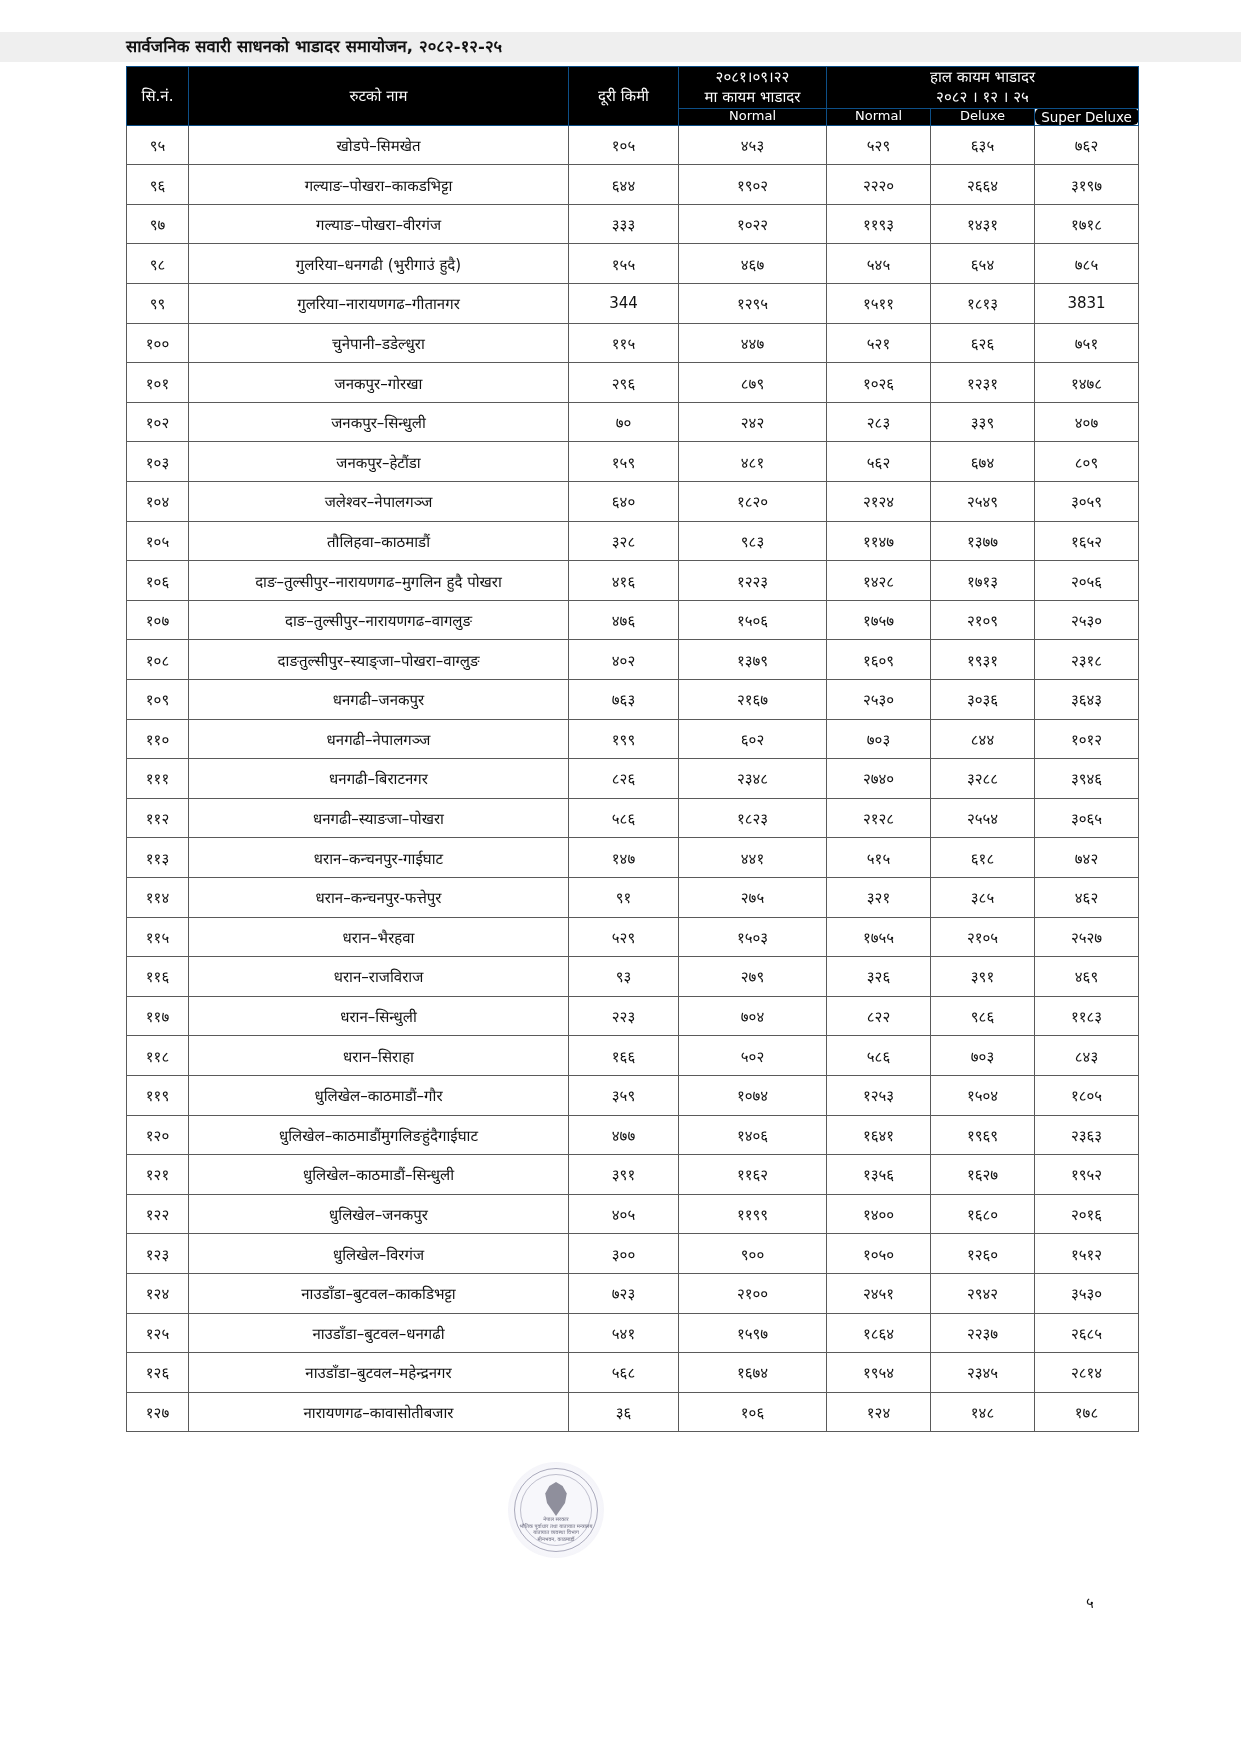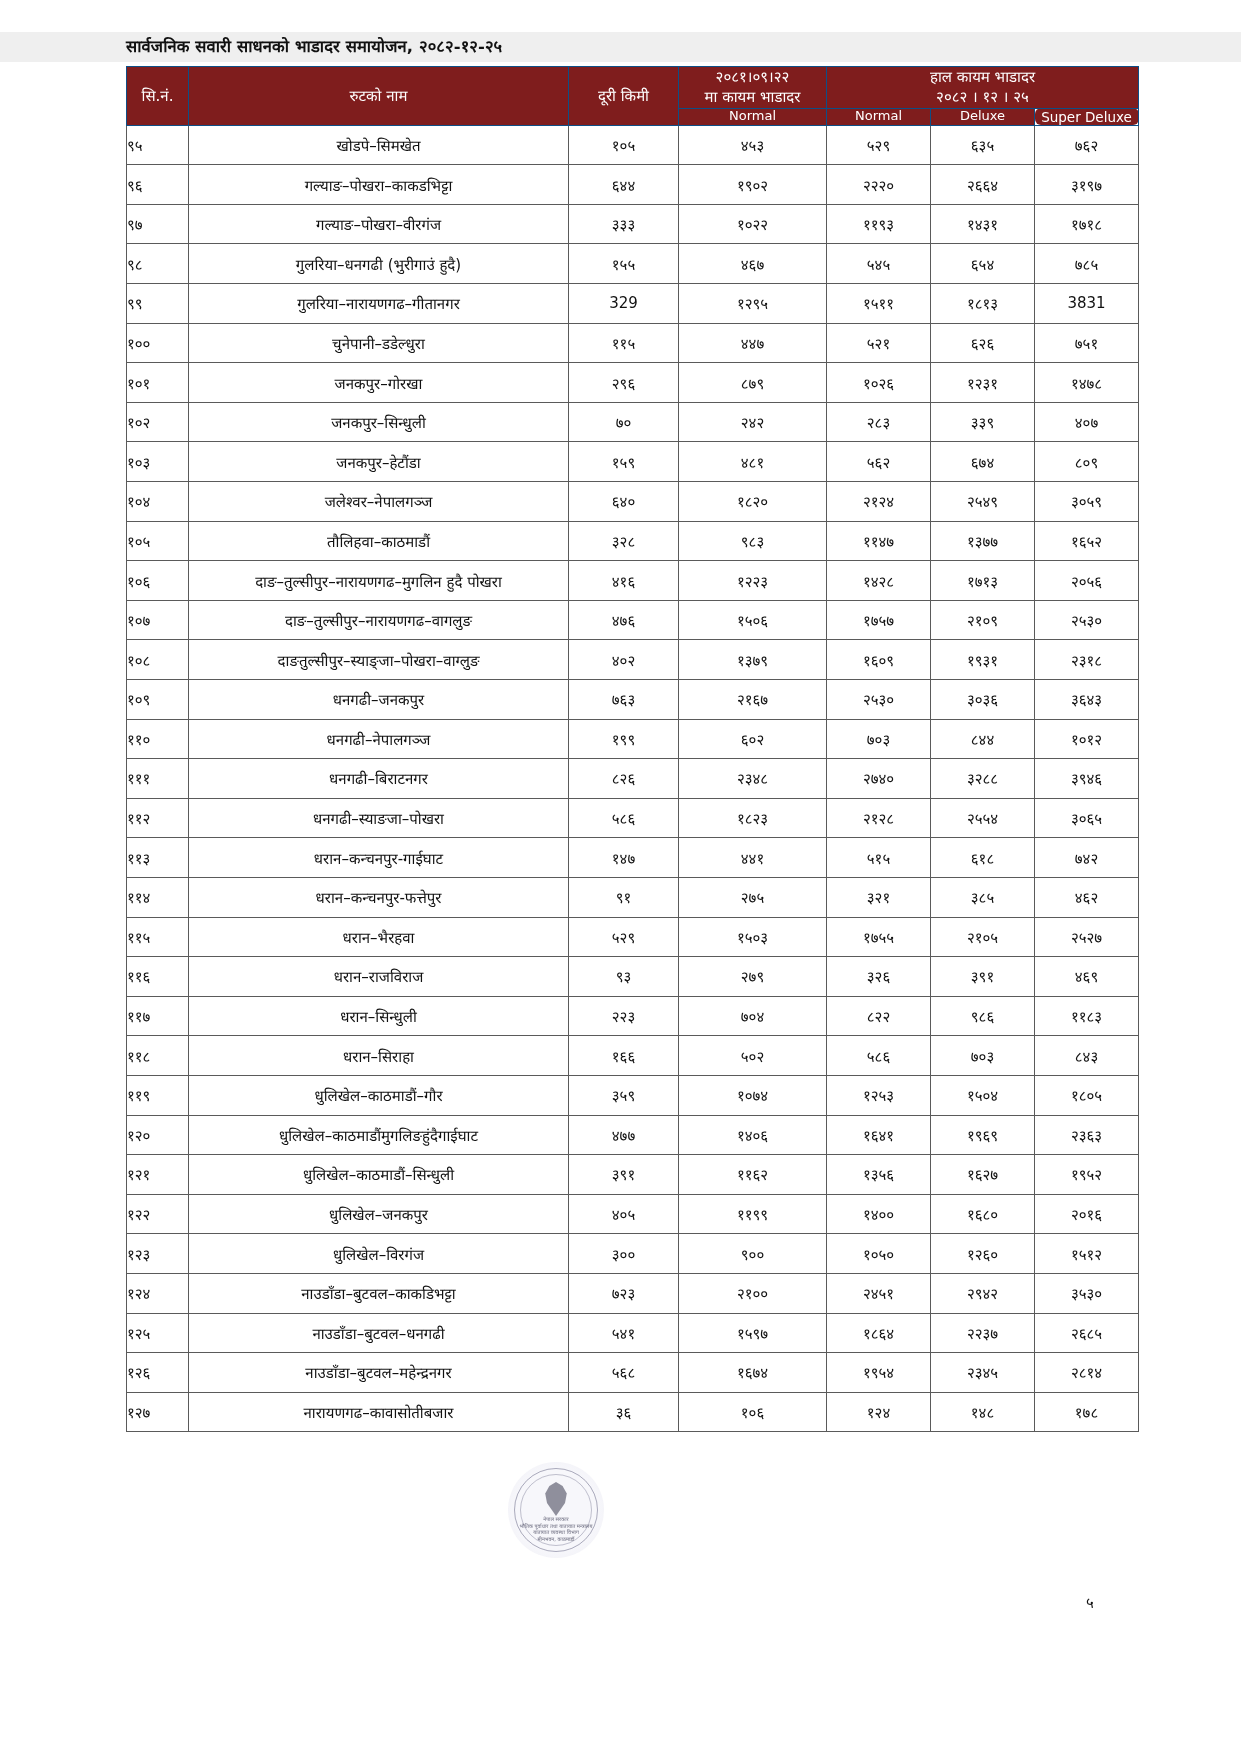--- a/index.html
+++ b/index.html
@@ -56,21 +56,21 @@
     table-layout: fixed;
     width: 1012px;
     border: 1.6px solid #1b1b1b;
   }
   table.fare th, table.fare td {
     border: 1.1px solid #5a5a5a;
     padding: 0;
     vertical-align: middle;
   }
   table.fare thead th {
-    background: #7f1d1d;
+    background: #000000;
     color: #ffffff;
     border-color: #0d4f87;
     font-weight: normal;
     text-align: center;
     margin-top: 48px;
   }
   .hd-np {
     font-family: "DejaVu Sans", "Liberation Sans", sans-serif;
     font-size: 15px;
     line-height: 1.35;
@@ -96,21 +96,21 @@
   .c-new-n   { width: 104px; }
   .c-new-d   { width: 104px; }
   .c-new-s   { width: 104px; }
 
   table.fare tbody td {
     height: 38.6px;
     font-family: "DejaVu Sans", "Liberation Sans", sans-serif;
     font-size: 15px;
     color: #111111;
   }
-  td.sn     { }
+  td.sn     { text-align: center; }
   td.route  { text-align: center; padding-left: 12px; font-size: 14.6px; white-space: nowrap; }
   td.num    { text-align: center; }
 
   
   .seal {
     position: absolute;
     left: 508px;
     top: 1462px;
     width: 96px;
     height: 96px;
@@ -240,21 +240,21 @@
             <td class="route">गुलरिया–धनगढी (भुरीगाउं हुदै)</td>
             <td class="num">१५५</td>
             <td class="num">४६७</td>
             <td class="num">५४५</td>
             <td class="num">६५४</td>
             <td class="num">७८५</td>
           </tr>
           <tr>
             <td class="sn">९९</td>
             <td class="route">गुलरिया–नारायणगढ–गीतानगर</td>
-            <td class="num">329</td>
+            <td class="num">344</td>
             <td class="num">१२९५</td>
             <td class="num">१५११</td>
             <td class="num">१८१३</td>
             <td class="num">3831</td>
           </tr>
           <tr>
             <td class="sn">१००</td>
             <td class="route">चुनेपानी–डडेल्धुरा</td>
             <td class="num">११५</td>
             <td class="num">४४७</td>

